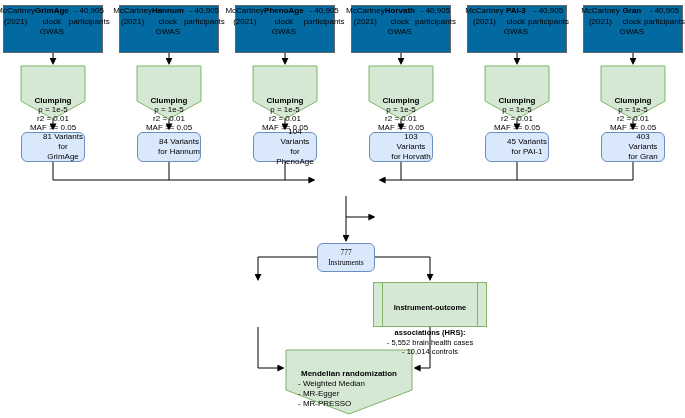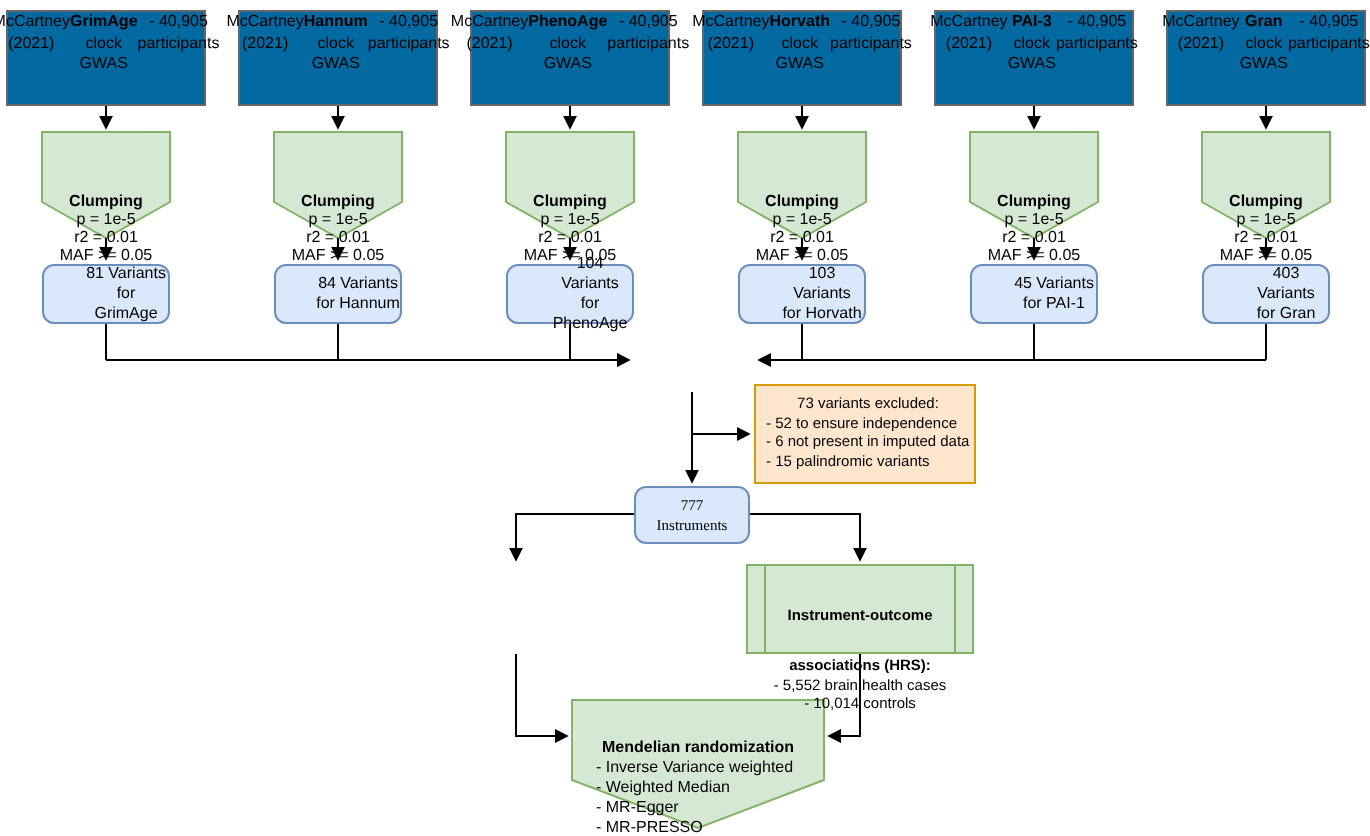--- a/index.html
+++ b/index.html
@@ -217,41 +217,34 @@
       <div>r2 = 0.01</div>
       <div>MAF &gt;= 0.05</div>
     </div>
     <div class="box blue">
       <div>403 Variants</div>
       <div>for Gran</div>
     </div>
   </div>
 
 
-  <div class="box orange">
-    <div class="center">73 variants excluded:</div>
-    <div>- 52 to ensure independence</div>
-    <div>- 6 not present in imputed data</div>
-    <div>- 15 palindromic variants</div>
-  </div>
 
   <div class="box smallblue instruments">
     <div>777</div>
     <div>Instruments</div>
   </div>
 
 
   <div class="box process outcome">
     <div class="b">Instrument-outcome</div>
     <div class="b">associations (HRS):</div>
     <div>- 5,552 brain health cases</div>
     <div>- 10,014 controls</div>
   </div>
 
   <div class="mr-text">
     <div class="b mr-title">Mendelian randomization</div>
-    <div class="mr-item">- Inverse Variance weighted</div>
     <div class="mr-item">- Weighted Median</div>
     <div class="mr-item">- MR-Egger</div>
     <div class="mr-item">- MR-PRESSO</div>
   </div>
 
 </div>
 
 </body></html>

